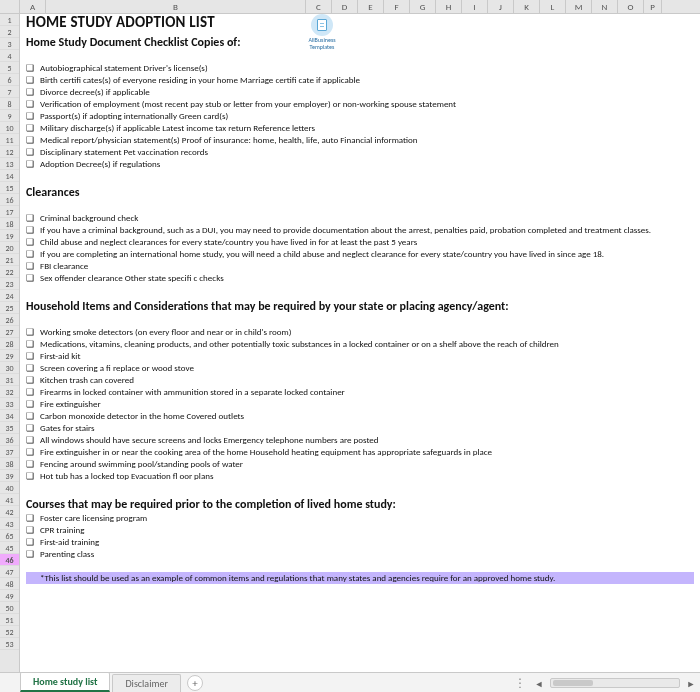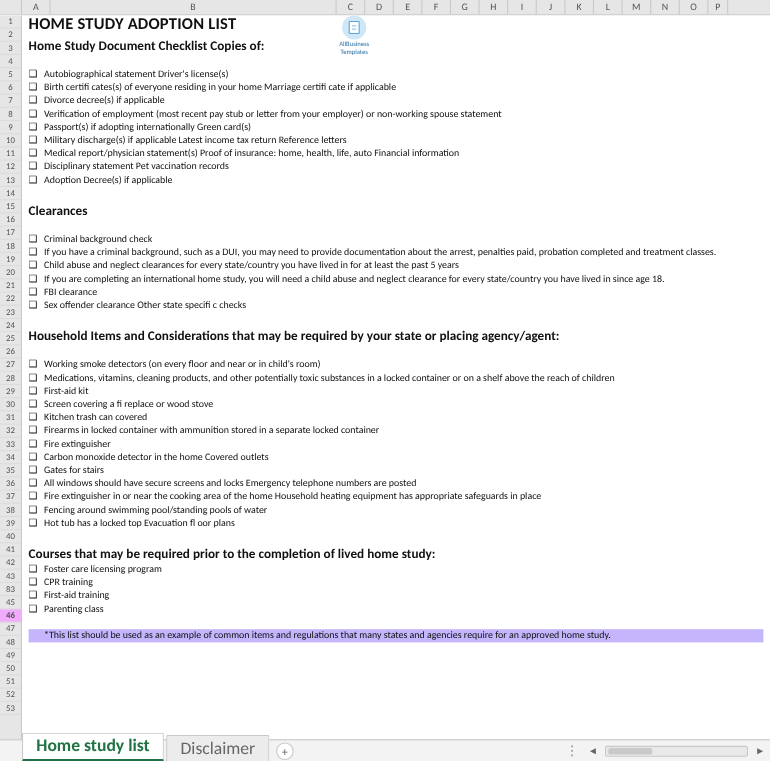--- a/index.html
+++ b/index.html
@@ -27,21 +27,21 @@
   .logo { position: absolute; top: 0px; left: 280px; width: 44px; text-align: center; }
   .logo-circle { width: 22px; height: 22px; border-radius: 50%; background: #cfe7f7; margin: 0 auto 1px; display:flex; align-items:center; justify-content:center; }
   .logo-doc { width: 10px; height: 12px; background: #fff; border: 1px solid #5aa7d6; border-radius: 1px; position: relative; }
   .logo-doc::before, .logo-doc::after { content:""; position:absolute; left:2px; right:2px; height:1px; background:#8ac3e6; }
   .logo-doc::before { top:3px; }
   .logo-doc::after { top:6px; }
   .logo-text { font-size: 6px; color: #2a6fa3; line-height: 7px; }
 
   
   .tabs { height: 20px; background: #f3f3f3; border-top: 1px solid #c9c9c9; display: flex; align-items: flex-end; padding-left: 20px; position: relative; }
-  .tab { font-size: 16px; padding: 2px 12px; border: 1px solid #c9c9c9; border-bottom: none; background: #ececec; color: #666; margin-right: 2px; border-radius: 2px 2px 0 0; cursor: pointer; }
+  .tab { font-size: 10px; padding: 2px 12px; border: 1px solid #c9c9c9; border-bottom: none; background: #ececec; color: #666; margin-right: 2px; border-radius: 2px 2px 0 0; cursor: pointer; }
   .tab.active { background: #fff; color: #217346; border-bottom: 2px solid #217346; font-weight: 600; }
   .addtab { width: 16px; height: 16px; border: 1px solid #c9c9c9; border-radius: 50%; display:flex; align-items:center; justify-content:center; font-size:11px; color:#666; margin-left:4px; margin-bottom:1px; cursor:pointer; background:#fff; }
   .tabs-right { position:absolute; right:4px; bottom:2px; display:flex; align-items:center; gap:6px; }
   .hsb { width: 130px; height: 10px; background: #e9e9e9; border: 1px solid #c9c9c9; border-radius: 2px; position: relative; }
   .hsb-thumb { position:absolute; left:2px; top:1px; height:6px; width:40px; background:#c9c9c9; border-radius:2px; }
   .hsb-arrow { width:10px; text-align:center; font-size:9px; color:#666; }
   .dots { font-size:12px; color:#888; letter-spacing:2px; }
 
   
   .cA{width:26px}.cB{width:260px}.cC{width:26px}.cD{width:26px}.cE{width:26px}.cF{width:26px}.cG{width:26px}.cH{width:26px}.cI{width:26px}.cJ{width:26px}.cK{width:26px}.cL{width:26px}.cM{width:26px}.cN{width:26px}.cO{width:26px}.cP{width:18px}
@@ -109,21 +109,21 @@
         <div>34</div>
         <div>35</div>
         <div>36</div>
         <div>37</div>
         <div>38</div>
         <div>39</div>
         <div>40</div>
         <div>41</div>
         <div>42</div>
         <div>43</div>
-        <div>83</div>
+        <div>65</div>
         <div>45</div>
         <div style="background: #f0abfc; font-weight: 600;">46</div>
         <div>47</div>
         <div>48</div>
         <div>49</div>
         <div>50</div>
         <div>51</div>
         <div>52</div>
         <div>53</div>
       </div>
@@ -168,21 +168,21 @@
           <div class="row">
             <span class="chk">❑</span>
             <span class="txt">Medical report/physician statement(s) Proof of insurance: home, health, life, auto Financial information</span>
           </div>
           <div class="row">
             <span class="chk">❑</span>
             <span class="txt">Disciplinary statement Pet vaccination records</span>
           </div>
           <div class="row">
             <span class="chk">❑</span>
-            <span class="txt">Adoption Decree(s) if applicable</span>
+            <span class="txt">Adoption Decree(s) if regulations</span>
           </div>
         </div>
       <div class="blankrow"></div>
 
       <div class="subhead">Clearances</div>
       <div class="blankrow"></div>
       <div id="sec2">
           <div class="row">
             <span class="chk">❑</span>
             <span class="txt">Criminal background check</span>

